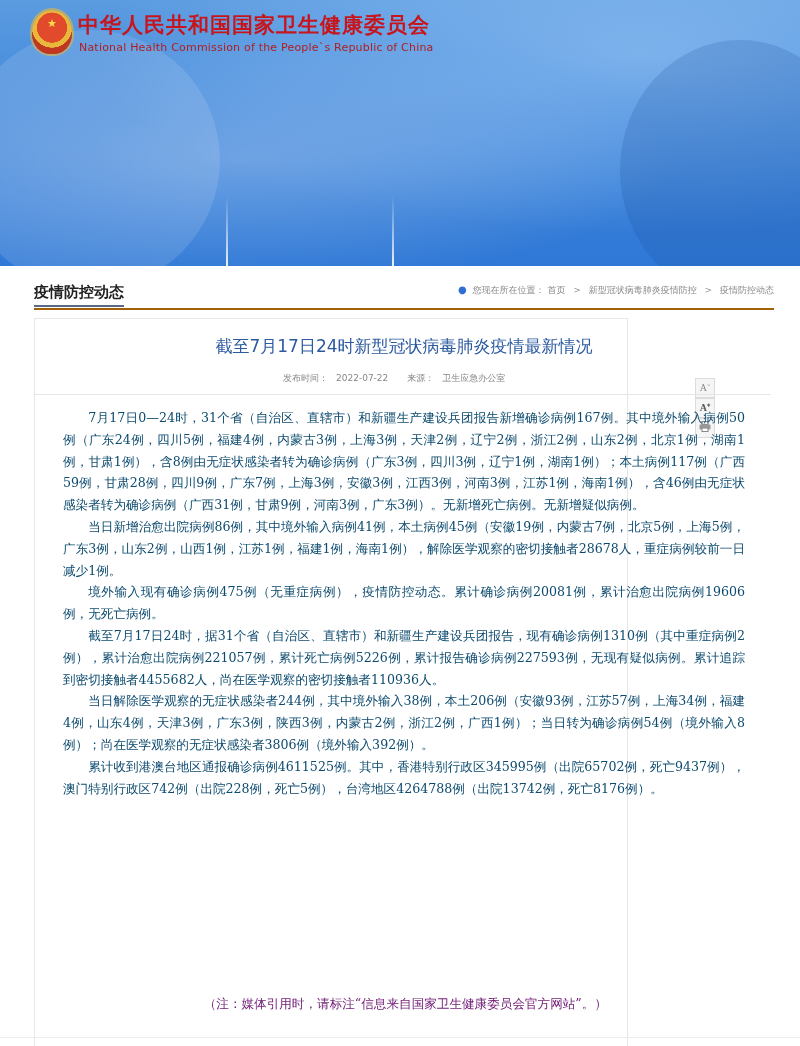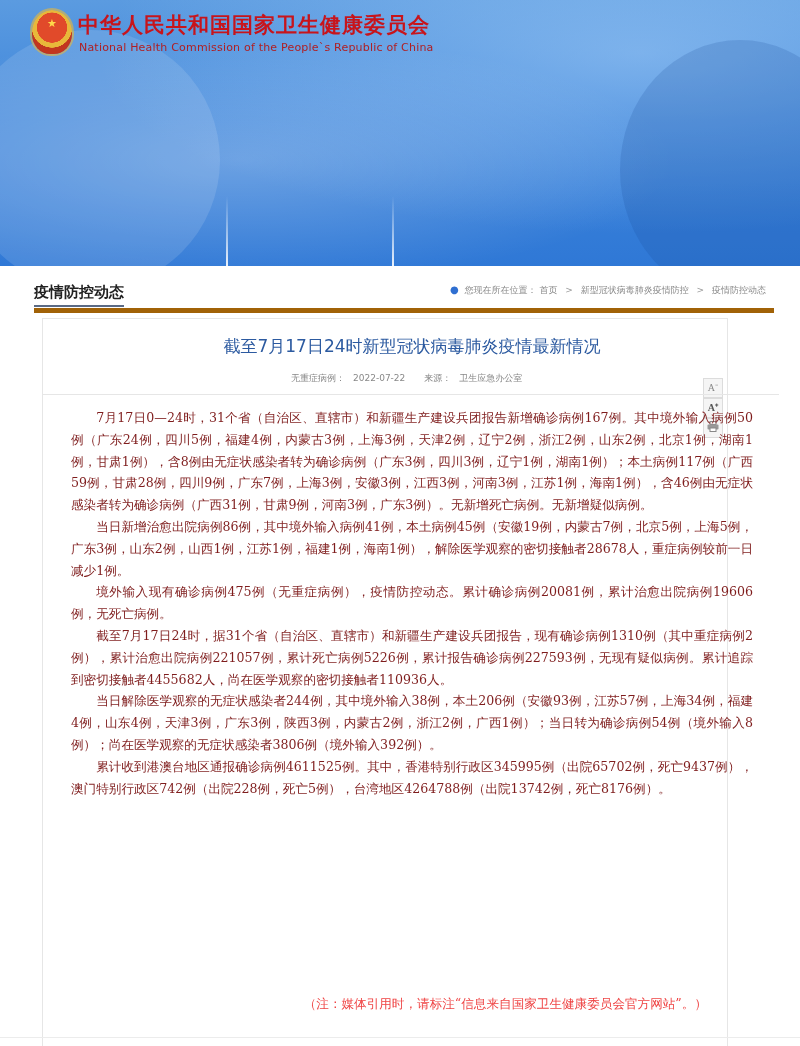--- a/index.html
+++ b/index.html
@@ -51,38 +51,37 @@
       font-size: 11px; color: #b01e22; white-space: nowrap; letter-spacing: 0.2px;
     }
     .banner-title {
       position: absolute; left: 42px; top: 105px;
       font-size: 38px; font-weight: bold; color: #ffffff; letter-spacing: 1px;
       text-shadow: 2px 3px 3px rgba(10,40,100,0.75);
       white-space: nowrap;
     }
     .section-head {
       position: absolute; left: 34px; top: 278px; width: 740px; height: 30px;
-      border-bottom: 5px solid #a16207;
+      border-bottom: 2px solid #a16207;
     }
     .section-title {
       position: absolute; left: 0; top: 5px;
       font-size: 15px; font-weight: bold; color: #222;
       padding-bottom: 3px; border-bottom: 2px solid #5a6a85;
     }
     .breadcrumb {
-      position: absolute; right: 8px; top: 6px;
+      position: absolute; right: 0; top: 6px;
       font-size: 9px; color: #888; white-space: nowrap;
     }
     .breadcrumb .pin { color: #2f6fd1; font-size: 10px; margin-right: 3px; }
     .breadcrumb .sep { margin: 0 5px; color: #999; }
     .article {
-      position: absolute; left: 34px; top: 318px; width: 686px; height: 728px;
+      position: absolute; left: 34px; top: 318px; width: 594px; height: 728px;
       border: 1px solid #e6e6e6; border-bottom: none; box-sizing: border-box;
       background: #fff;
-      margin-left: 8px;
     }
     .art-title {
       position: absolute; left: 0; width: 738px; top: 16px; text-align: center;
       font-size: 17px; color: #2c5aa0; white-space: nowrap;
     }
     .meta {
       position: absolute; left: 248px; top: 53px;
       font-size: 9px; color: #888; white-space: nowrap;
     }
     .meta span { margin-right: 8px; }
@@ -92,28 +91,28 @@
       border: 1px solid #dcdcdc; background: #f5f5f5;
       font-size: 10px; line-height: 18px; text-align: center; color: #888;
       vertical-align: top;
     }
     .art-divider {
       position: absolute; left: 0; width: 736px; top: 75px; height: 1px; background: #e6e6e6;
     }
     .content {
       position: absolute; left: 28px; top: 88px; width: 682px;
       font-family: "DejaVu Serif", "Liberation Serif", serif;
-      font-size: 12.6px; line-height: 21.8px; color: #7f1d1d;
+      font-size: 12.6px; line-height: 21.8px; color: #0c4a6e;
       text-align: justify;
     }
     .content p { margin: 0; text-indent: 2em; }
     .note {
       position: absolute; right: 20px; top: 677px;
       font-family: "DejaVu Serif", "Liberation Serif", serif;
-      font-size: 12.6px; color: #ef4444; white-space: nowrap;
+      font-size: 12.6px; color: #701a75; white-space: nowrap;
     }
     .bottom-line {
       position: absolute; left: 0; top: 1037px; width: 800px; height: 1px; background: #ececec;
     }
   </style>
 </head>
 <body>
 
 <div class="banner">
   <div class="shape1"></div>
@@ -135,21 +134,21 @@
     <span class="sep">&gt;</span>
     <span>新型冠状病毒肺炎疫情防控</span>
     <span class="sep">&gt;</span>
     <span>疫情防控动态</span>
   </div>
 </div>
 
 <div class="article">
   <div class="art-title">截至7月17日24时新型冠状病毒肺炎疫情最新情况</div>
   <div class="meta">
-    <span><span>无重症病例：</span><span>2022-07-22</span></span>
+    <span><span>发布时间：</span><span>2022-07-22</span></span>
     <span><span>来源：</span><span>卫生应急办公室</span></span>
   </div>
   <div class="tools">
     <span class="tool">A⁻</span>
     <span class="tool" style="color:#555;font-weight:bold;">A⁺</span>
     <span class="tool">
       <svg width="12" height="11" viewBox="0 0 12 11" style="vertical-align:-1px;">
         <rect x="3" y="0.5" width="6" height="3" fill="none" stroke="#888" stroke-width="1"></rect>
         <rect x="0.5" y="3.5" width="11" height="5" rx="1" fill="#999"></rect>
         <rect x="3" y="7" width="6" height="3.5" fill="#fff" stroke="#888" stroke-width="1"></rect>

